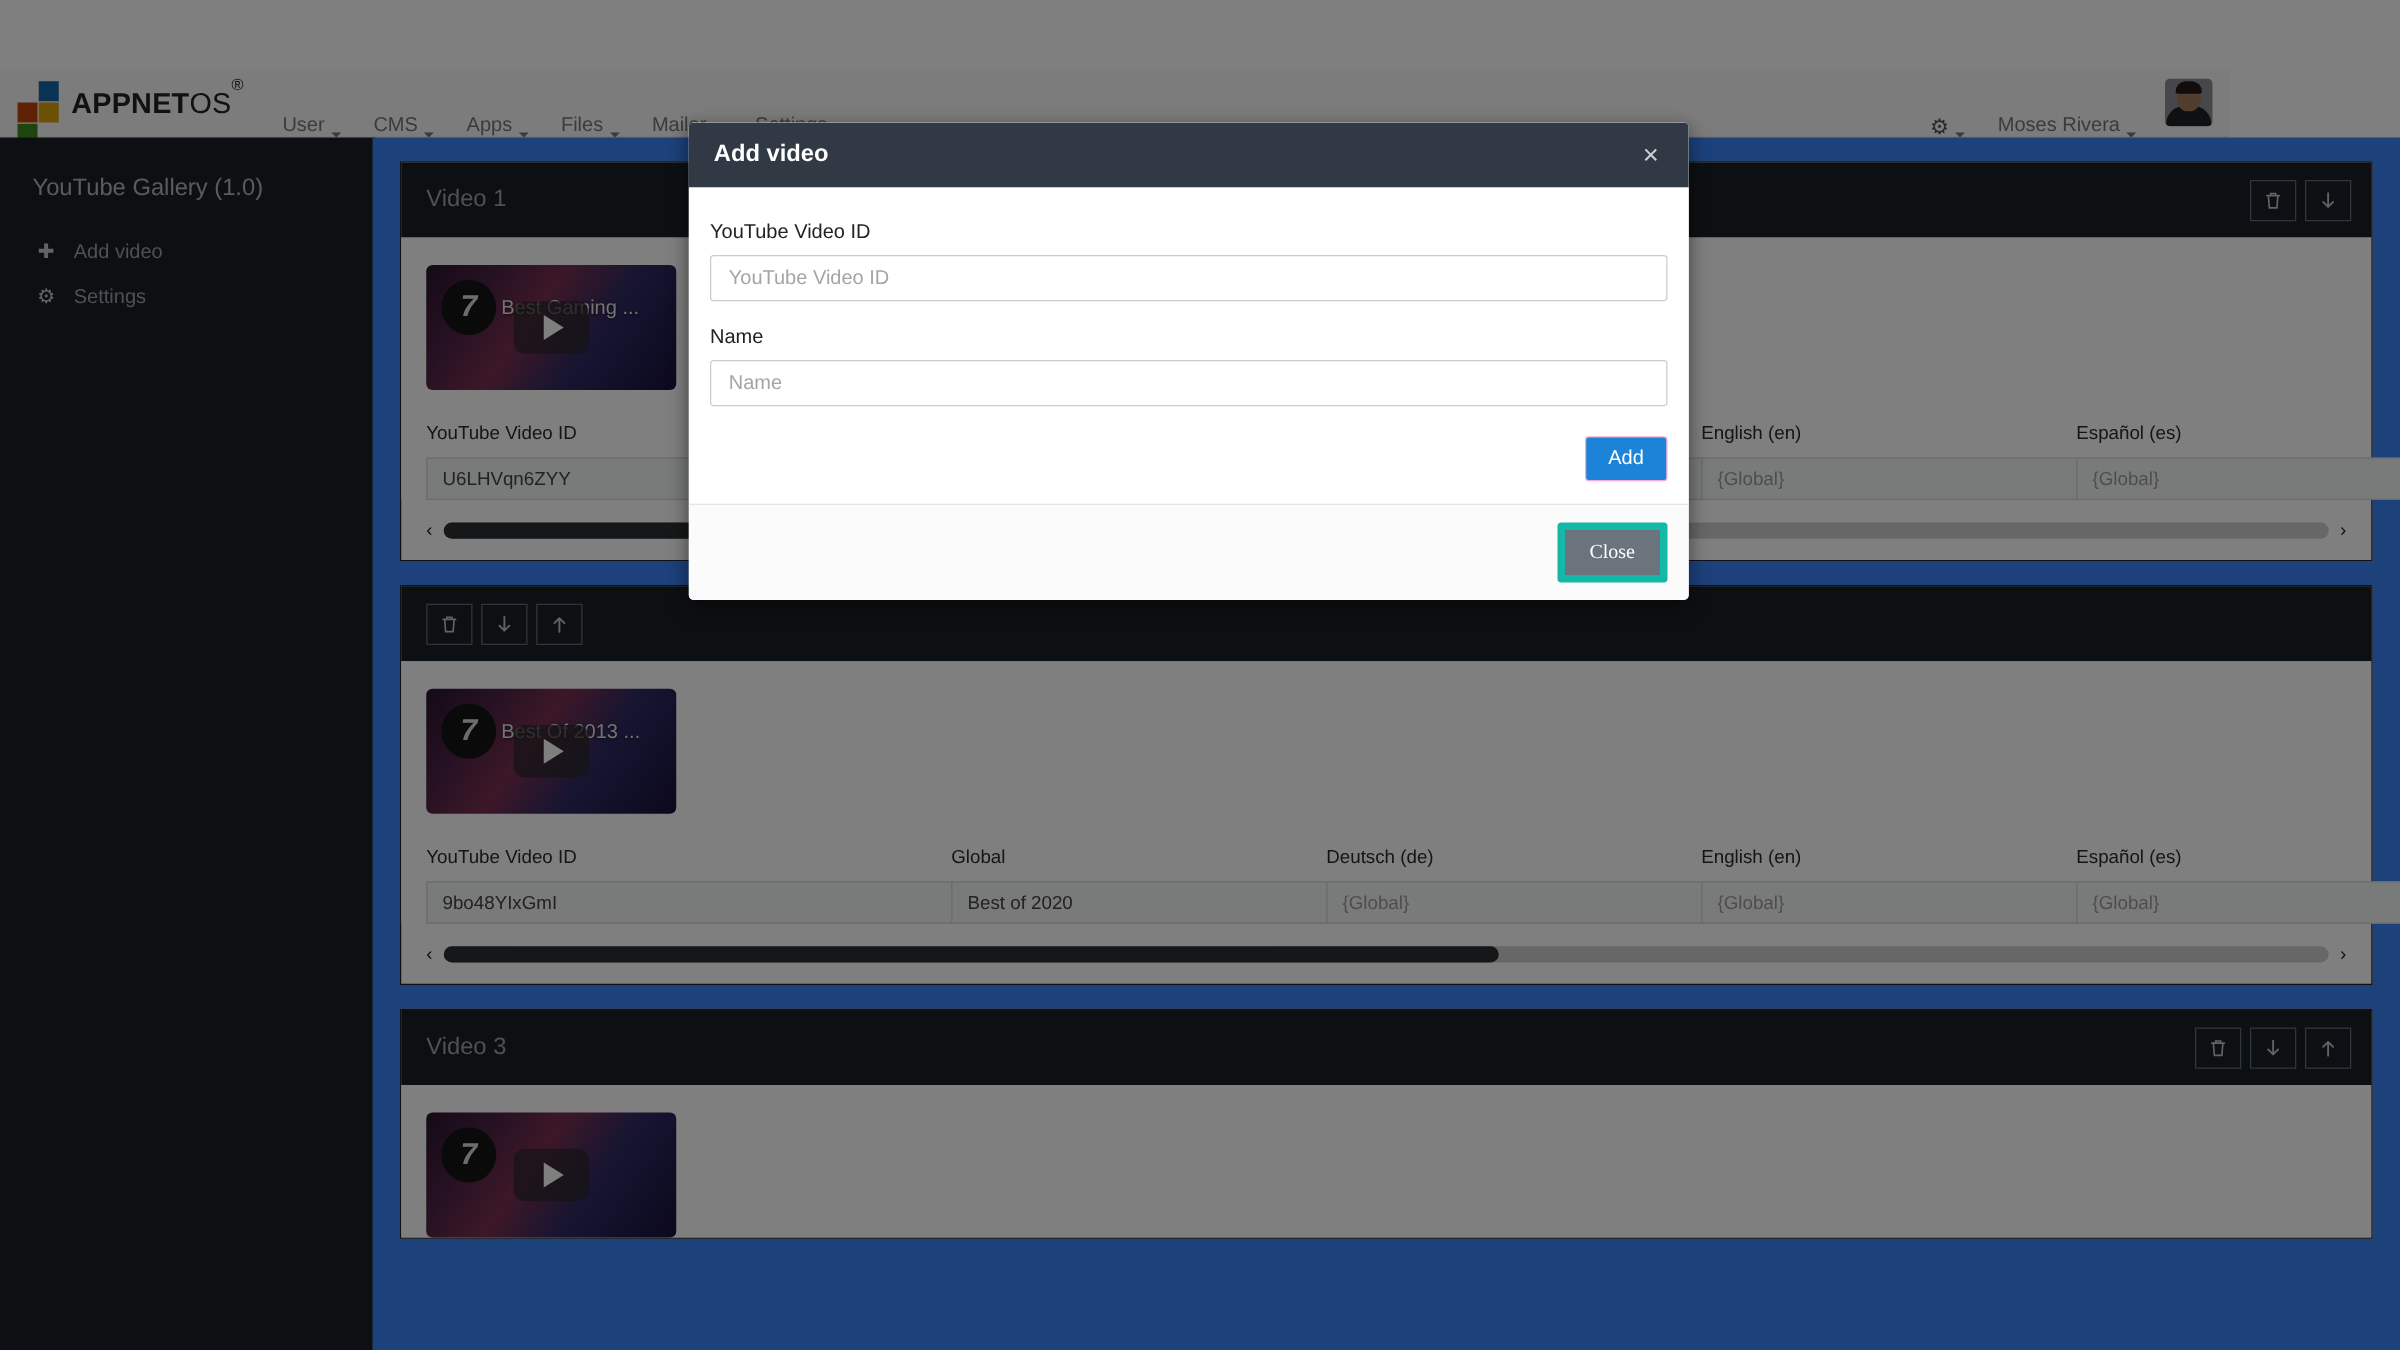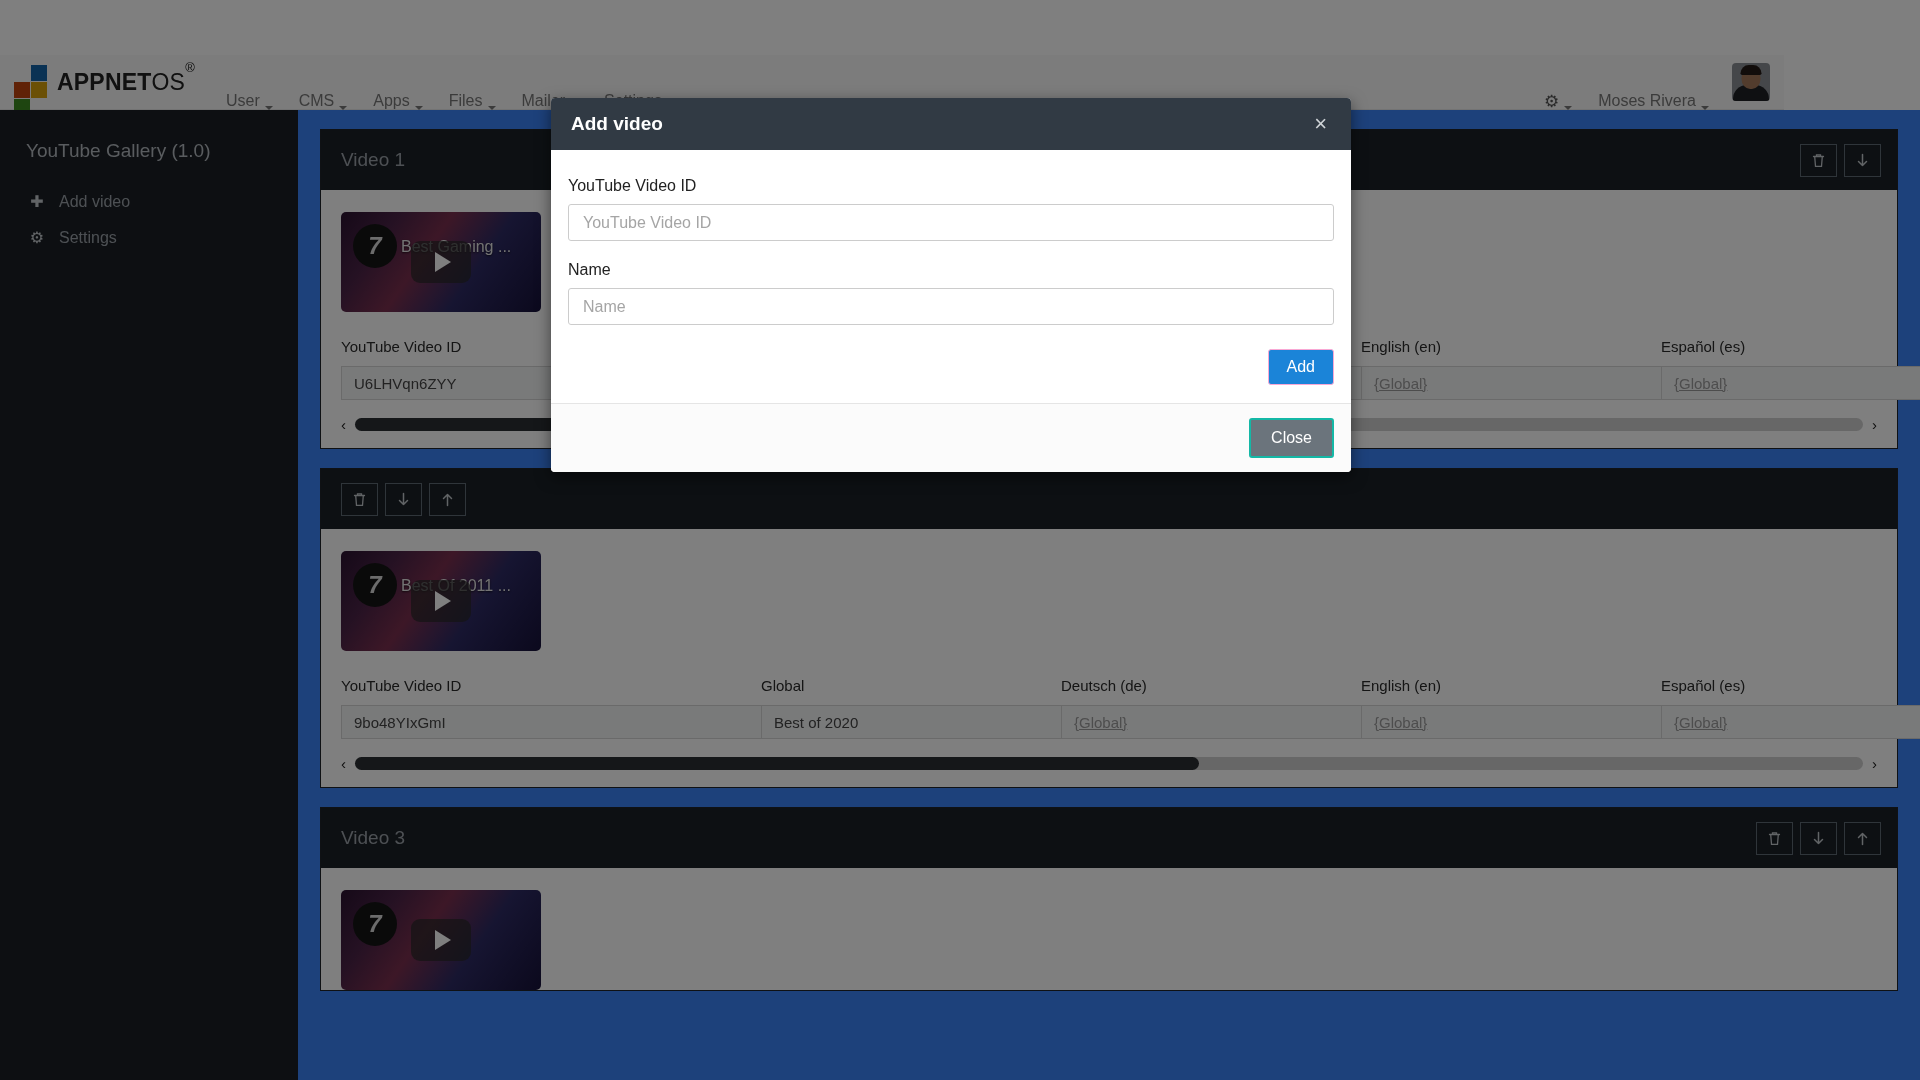--- a/index.html
+++ b/index.html
@@ -187,21 +187,21 @@
     padding: 0 0 11px 0;
   }
   .tbl td { padding: 0; }
   .cellbox {
     height: 34px; border: 1px solid #d4d4d4;
     background: #f3f4f5;
     display: flex; align-items: center;
     padding: 0 12px; font-size: 15px; color: #444;
     margin-right: -1px;
   }
-  .cellbox.ph { color: #9b9b9b; text-decoration: underline; }
+  .cellbox.ph { color: #9b9b9b; }
   .hcell { padding-left: 1px; }
 
   .scrollrow {
     display: flex; align-items: center;
     gap: 9px; padding: 17px 20px 16px 20px;
   }
   .scroll-arrow { color: #222; font-size: 15px; line-height: 1; flex: none; }
   .scroll-track {
     flex: 1; height: 13px; border-radius: 7px;
     background: #cfcfcf; position: relative;
@@ -262,24 +262,24 @@
     padding: 8px 18px; border-radius: 3px; cursor: pointer;
     font-family: "Liberation Sans", sans-serif;
   }
   #modal-foot {
     border-top: 1px solid #e5e5e5;
     background: #fbfbfb;
     padding: 14px 17px;
     display: flex; justify-content: flex-end;
   }
   #close-btn {
-    background: #6b747c; border: 2px solid #14b8a6;
+    background: #6b747c; border: 6px solid #14b8a6;
     color: #fff; font-size: 16px;
     padding: 9px 20px; border-radius: 3px; cursor: pointer;
-    font-family: Liberation Sans, sans-serif;
+    font-family: Liberation Serif, serif;
   }
 </style>
 </head>
 <body>
 
 <div id="app">
 
   <div id="navbar">
     <div id="brand">
       <span class="logo-grid">
@@ -434,21 +434,21 @@
           <span class="pbtn">
             <svg width="13" height="15" viewBox="0 0 13 15" fill="none" stroke="#c3c8cd" stroke-width="1.5">
               <path d="M6.5 13.5v-11M2.5 6.5l4-4 4 4" stroke-linecap="round" stroke-linejoin="round"></path>
             </svg>
           </span>
         </span>
       </div>
       <div class="panel-body">
         <div class="thumb">
           <span class="badge">7</span>
-          <span class="ttl">Best Of 2011 ...</span>
+          <span class="ttl">Best Of 2013 ...</span>
           <span class="play"></span>
         </div>
         <table class="tbl">
           <colgroup>
               <col style="width:420px">
               <col style="width:300px">
               <col style="width:300px">
               <col style="width:300px">
               <col style="width:740px">
             </colgroup>

